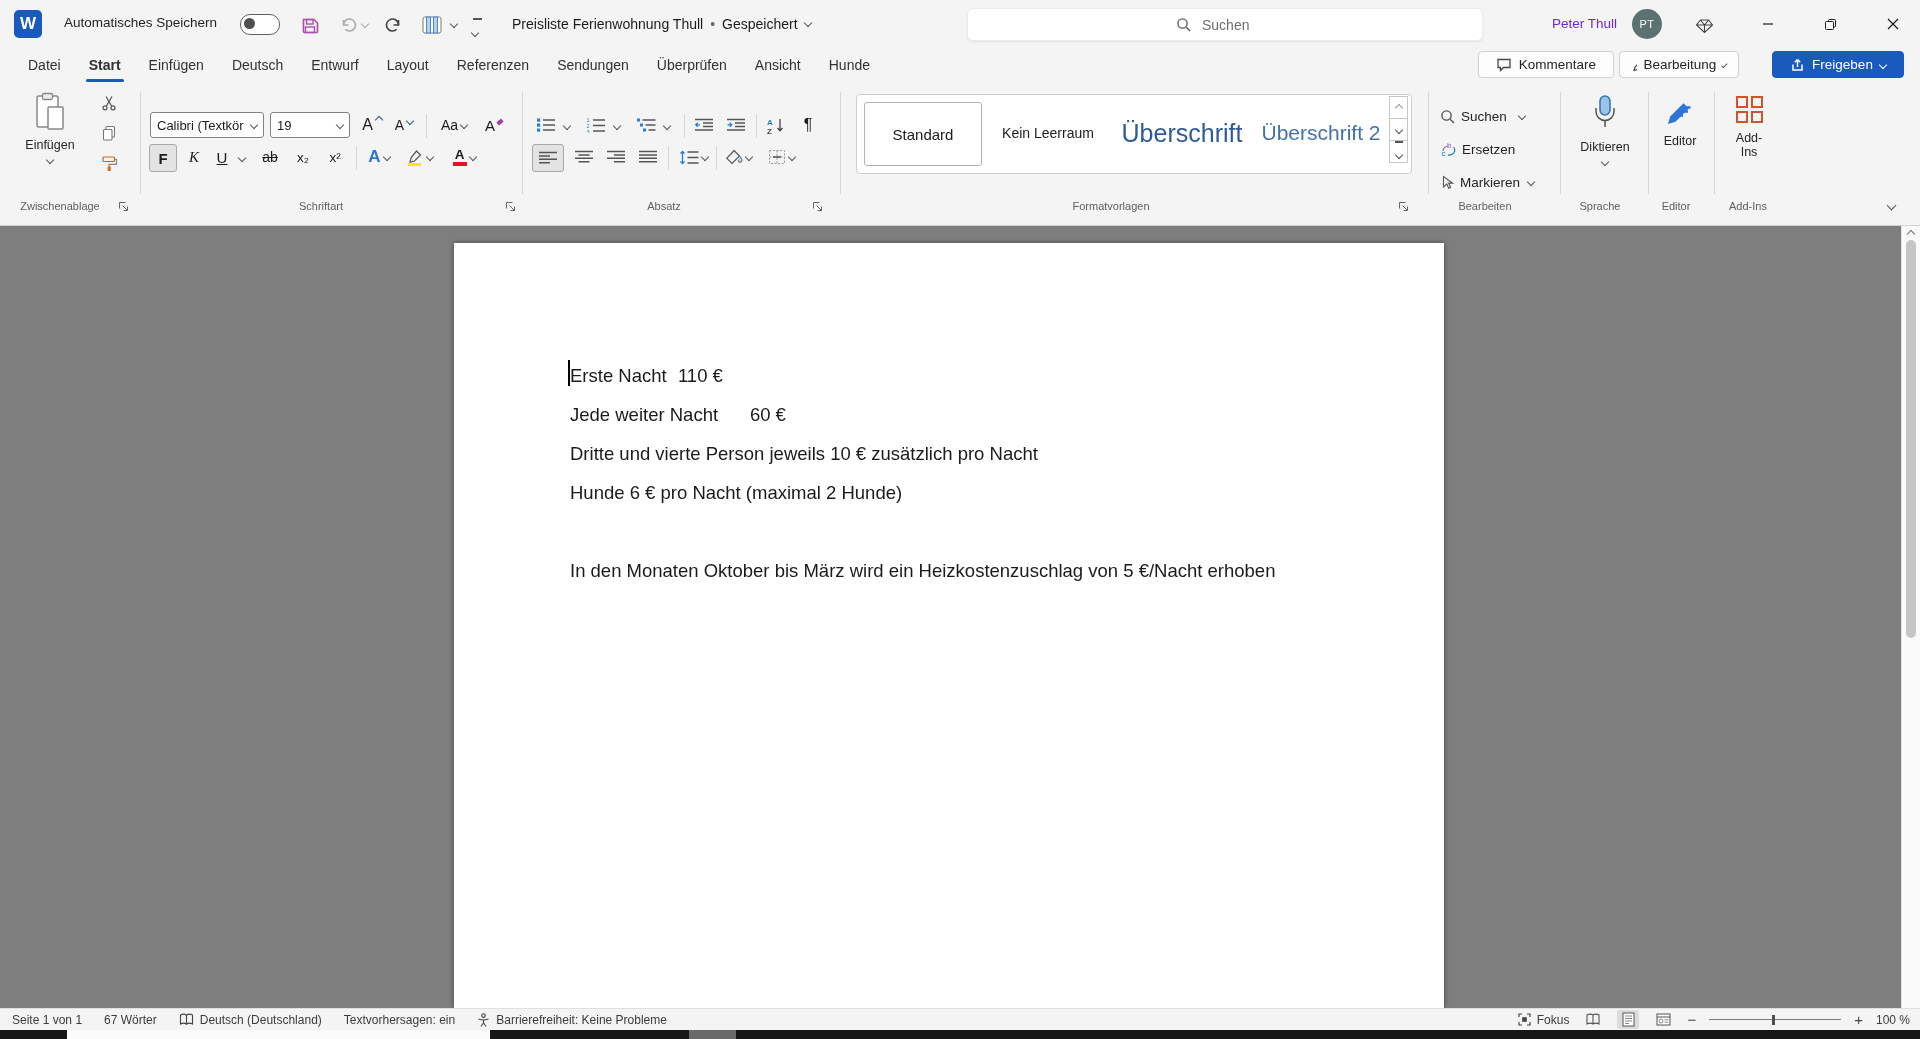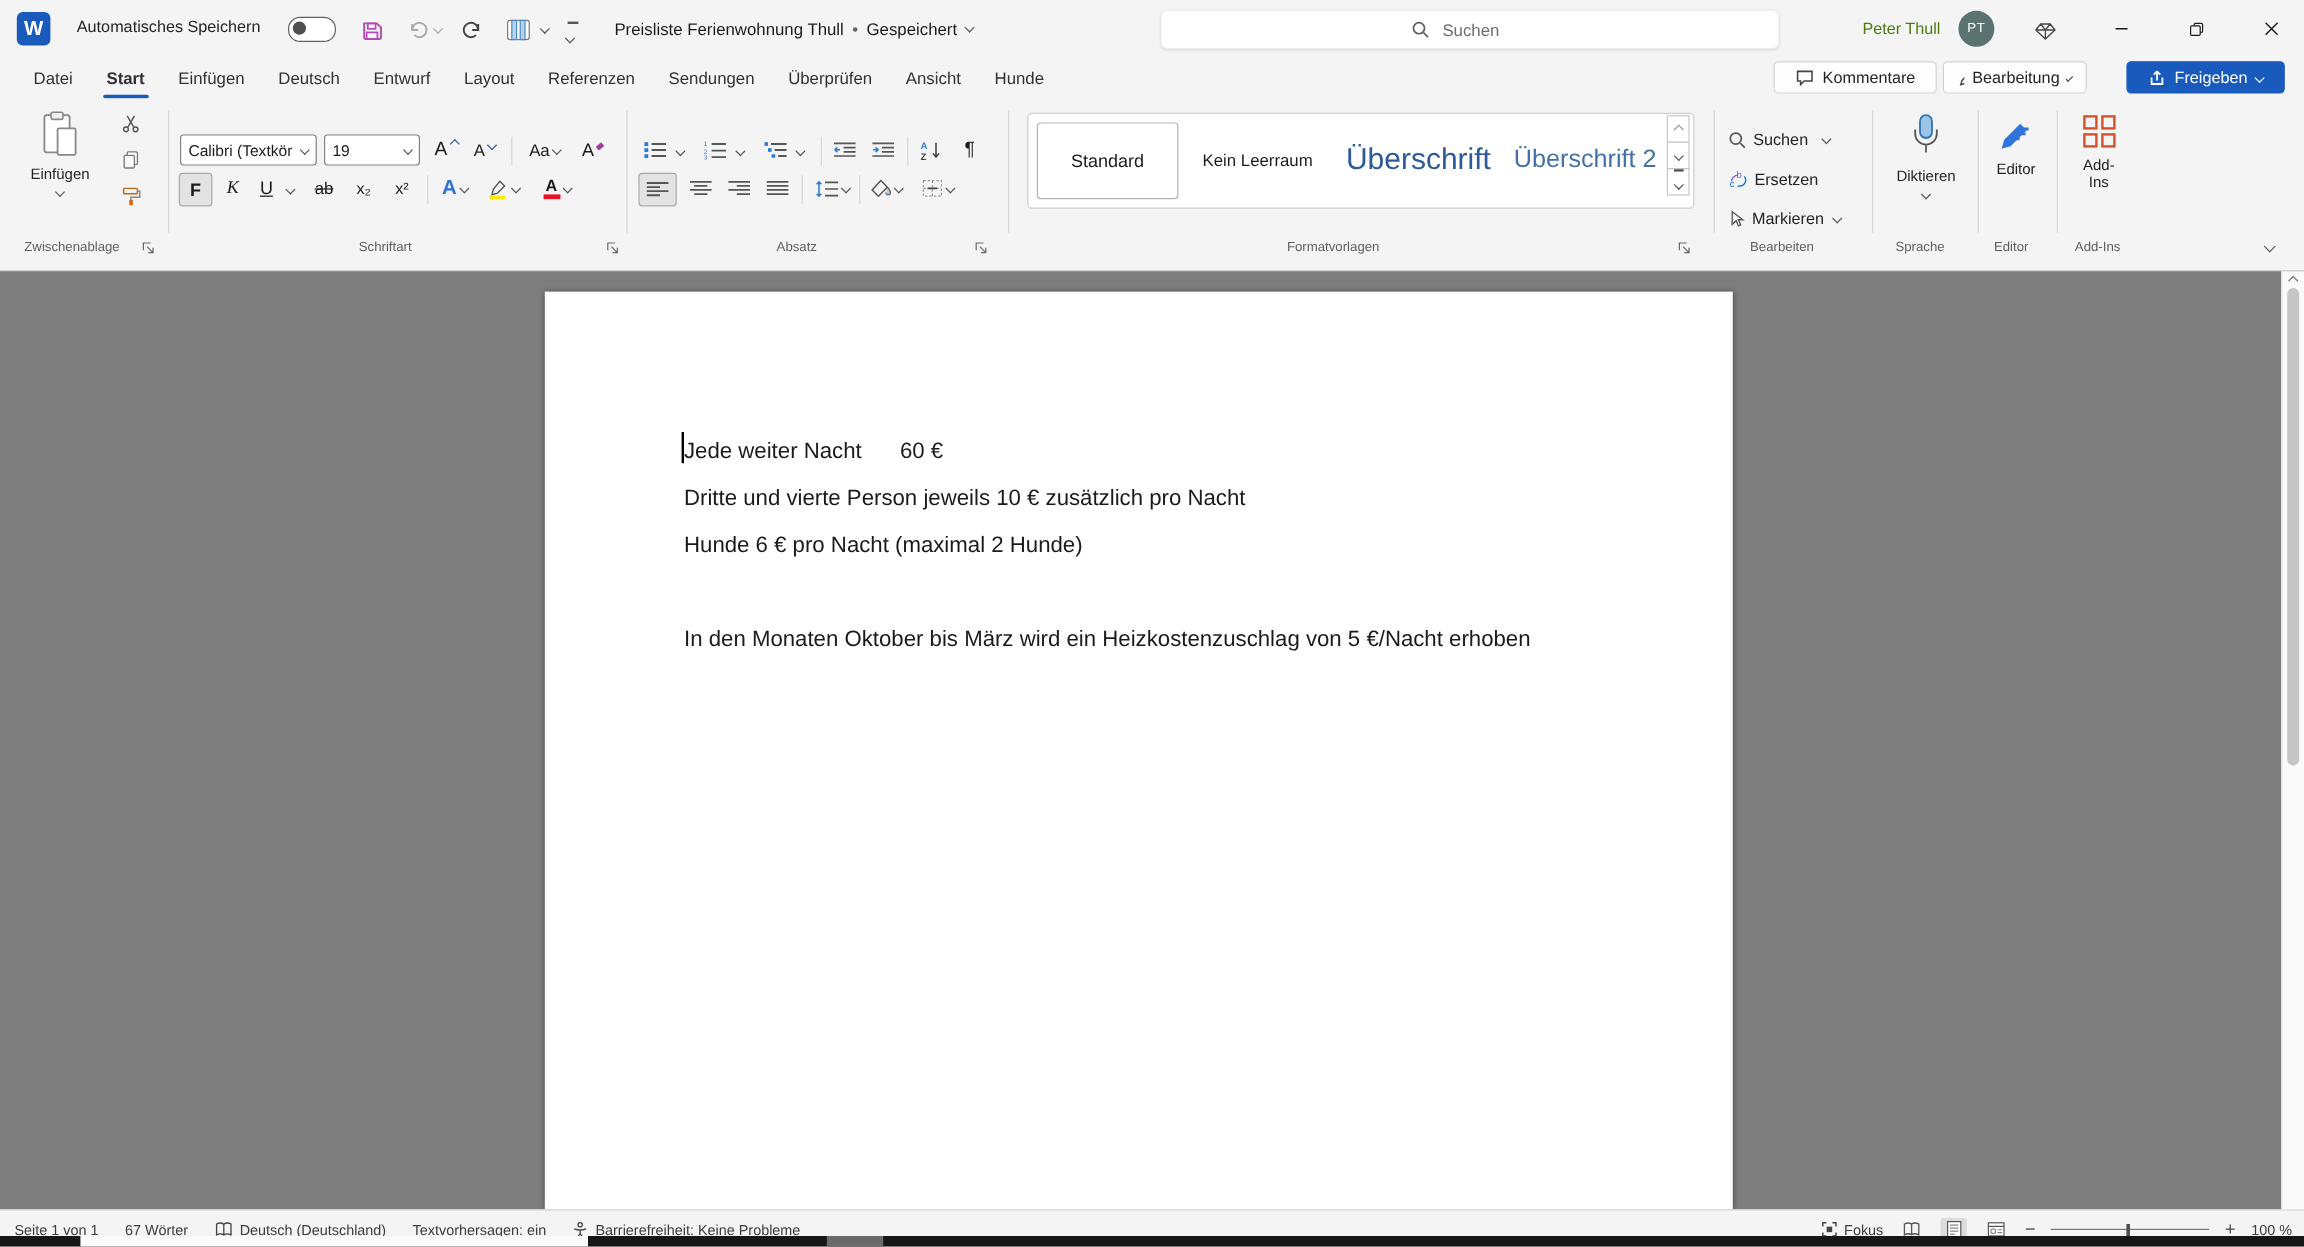--- a/index.html
+++ b/index.html
@@ -20,21 +20,21 @@
   .titlebar{position:absolute;left:0;top:0;width:1920px;height:48px;background:#f4f4f4;}
   .wlogo{position:absolute;left:14px;top:10px;width:28px;height:28px;background:#195abd;border-radius:5px;color:#fff;font-weight:bold;font-size:17px;display:flex;align-items:center;justify-content:center;}
   .autosave-lbl{position:absolute;left:64px;top:15px;font-size:13.5px;color:#242424;}
   .toggle{position:absolute;left:240px;top:14px;width:38px;height:19px;border:1px solid #616161;border-radius:10px;background:#fff;}
   .knob{position:absolute;left:3px;top:3px;width:11px;height:11px;border-radius:50%;background:#4f4f4f;}
   .qa{position:absolute;top:13px;display:flex;align-items:center;justify-content:center;width:24px;height:24px;}
   .doc-title{position:absolute;left:512px;top:0;height:48px;display:flex;align-items:center;gap:7px;font-size:14px;color:#1b1b1b;}
   .searchbox{position:absolute;left:967px;top:8px;width:514px;height:31px;background:#fff;border:1px solid #ececec;border-radius:6px;box-shadow:0 1px 2px rgba(0,0,0,.08);display:flex;align-items:center;justify-content:center;gap:9px;}
   .searchbox input{border:none;outline:none;font-size:14px;width:70px;font-family:"Liberation Sans",sans-serif;background:transparent;color:#444;}
   .searchbox input::placeholder{color:#6d6d6d;}
-  .user-name{position:absolute;left:1552px;top:16px;font-size:13.5px;color:#4d7c0f;}
+  .user-name{position:absolute;left:1552px;top:16px;font-size:13.5px;color:#6d28d9;}
   .avatar{position:absolute;left:1632px;top:9px;width:30px;height:30px;border-radius:50%;background:#5a7270;color:#fff;font-size:11px;display:flex;align-items:center;justify-content:center;letter-spacing:.5px;}
   .winbtn{position:absolute;top:0;width:46px;height:48px;display:flex;align-items:center;justify-content:center;font-size:14px;color:#1b1b1b;}
   
   .tabrow{position:absolute;left:0;top:48px;width:1920px;height:34px;}
   .tabs{position:absolute;left:14px;top:0;display:flex;height:34px;}
   .tab{padding:0 14px;display:flex;align-items:center;font-size:14px;color:#323130;position:relative;}
   .tab.active{font-weight:bold;}
   .tab.active::after{content:"";position:absolute;left:11px;right:11px;bottom:0;height:3px;background:#195abd;border-radius:2px;}
   .pillbtn{position:absolute;top:3px;height:27px;border:1px solid #d1d1d1;border-radius:4px;background:#fdfdfd;display:flex;align-items:center;justify-content:center;gap:7px;font-size:13.5px;color:#242424;padding:0 12px;box-sizing:border-box;}
   .pillbtn.primary{background:#195abd;border-color:#195abd;color:#fff;}
@@ -54,21 +54,21 @@
   
   .canvas{position:absolute;left:0;top:226px;width:1920px;height:782px;background:#7e7e7e;}
   .page{position:absolute;left:454px;top:17px;width:990px;height:765px;background:#fff;box-shadow:0 0 5px rgba(0,0,0,.45);}
   .pagecontent{position:absolute;left:116px;top:119px;width:752px;}
   .doch{font-size:19px;font-weight:bold;line-height:27px;margin:0 0 56px 0;white-space:pre-wrap;}
   .docp{font-size:18.5px;line-height:27px;margin:0 0 12px 0;white-space:pre-wrap;tab-size:7;min-height:27px;}
   .caret{position:absolute;left:114px;top:117px;width:1.5px;height:26px;background:#000;}
   .vscroll{position:absolute;left:1901px;top:0;width:19px;height:782px;background:#fafafa;border-left:1px solid #e2e2e2;box-sizing:border-box;}
   .vthumb{position:absolute;left:4px;top:14px;width:10px;height:398px;background:#c6c6c6;border-radius:5px;}
   
-  .statusbar{position:absolute;left:0;top:1008px;width:1920px;height:32px;background:#f4f4f4;border-top:1px solid #e1dfdd;box-sizing:border-box;display:flex;align-items:center;font-size:12px;color:#3b3b3b;}
+  .statusbar{position:absolute;left:0;top:1008px;width:1920px;height:22px;background:#f4f4f4;border-top:1px solid #e1dfdd;box-sizing:border-box;display:flex;align-items:center;font-size:12px;color:#3b3b3b;}
   .sbleft{display:flex;align-items:center;gap:22px;margin-left:12px;}
   .sbitem{display:flex;align-items:center;gap:6px;}
   .sbright{margin-left:auto;margin-right:10px;display:flex;align-items:center;gap:13px;}
   .viewbtn{display:flex;align-items:center;justify-content:center;width:22px;height:19px;border-radius:2px;}
   .viewbtn.active{background:#dcdcdc;}
   .zoomtrack{position:relative;width:132px;height:14px;}
   .zoomtrack .line{position:absolute;left:0;right:0;top:6.5px;height:1.2px;background:#7a7a7a;}
   .zoomtrack .thumb{position:absolute;left:63px;top:2px;width:3px;height:10px;background:#4f4f4f;}
   
   .taskstrip{position:absolute;left:0;top:1030px;width:1920px;height:9px;background:#161616;}
@@ -504,20 +504,21 @@
     <span class="grplabel" style="left:1560px;width:80px">Sprache</span>
     <span class="grplabel" style="left:1646px;width:60px">Editor</span>
     <span class="grplabel" style="left:1718px;width:60px">Add-Ins</span>
     <span class="cv abs" style="left:1888px;top:120px"></span>
   </div>
 
   <div class="canvas">
     <div class="page">
       <div class="caret"></div>
       <div class="pagecontent">
+        <p class="docp">Erste Nacht	110 €</p>
         <p class="docp">Jede weiter Nacht	60 €</p>
         <p class="docp">Dritte und vierte Person jeweils 10 € zusätzlich pro Nacht</p>
         <p class="docp">Hunde 6 € pro Nacht (maximal 2 Hunde)</p>
         <p class="docp"></p>
         <p class="docp">In den Monaten Oktober bis März wird ein Heizkostenzuschlag von 5 €/Nacht erhoben</p>
       </div>
     </div>
     <div class="vscroll">
       <span class="cv sm up abs" style="left:6px;top:5px;border-color:#707070"></span>
       <div class="vthumb"></div>

